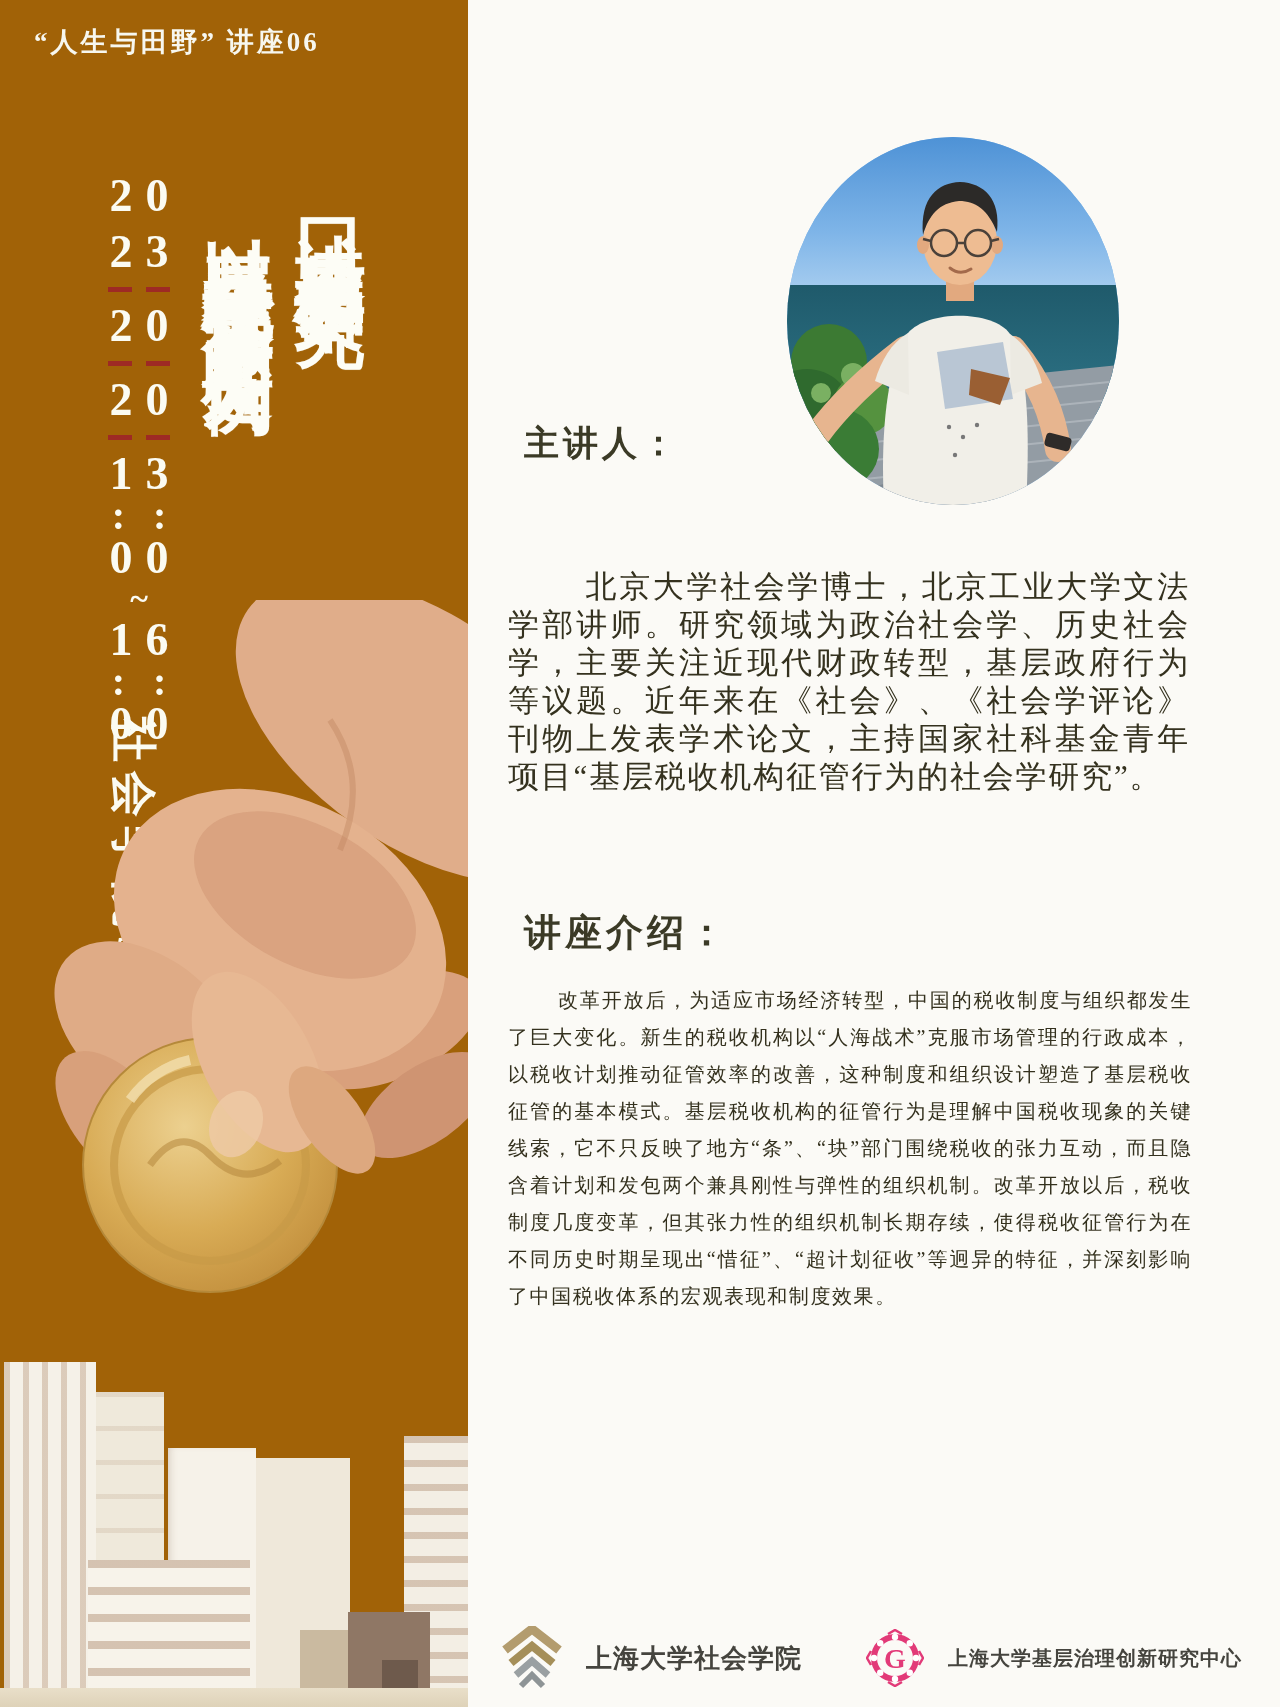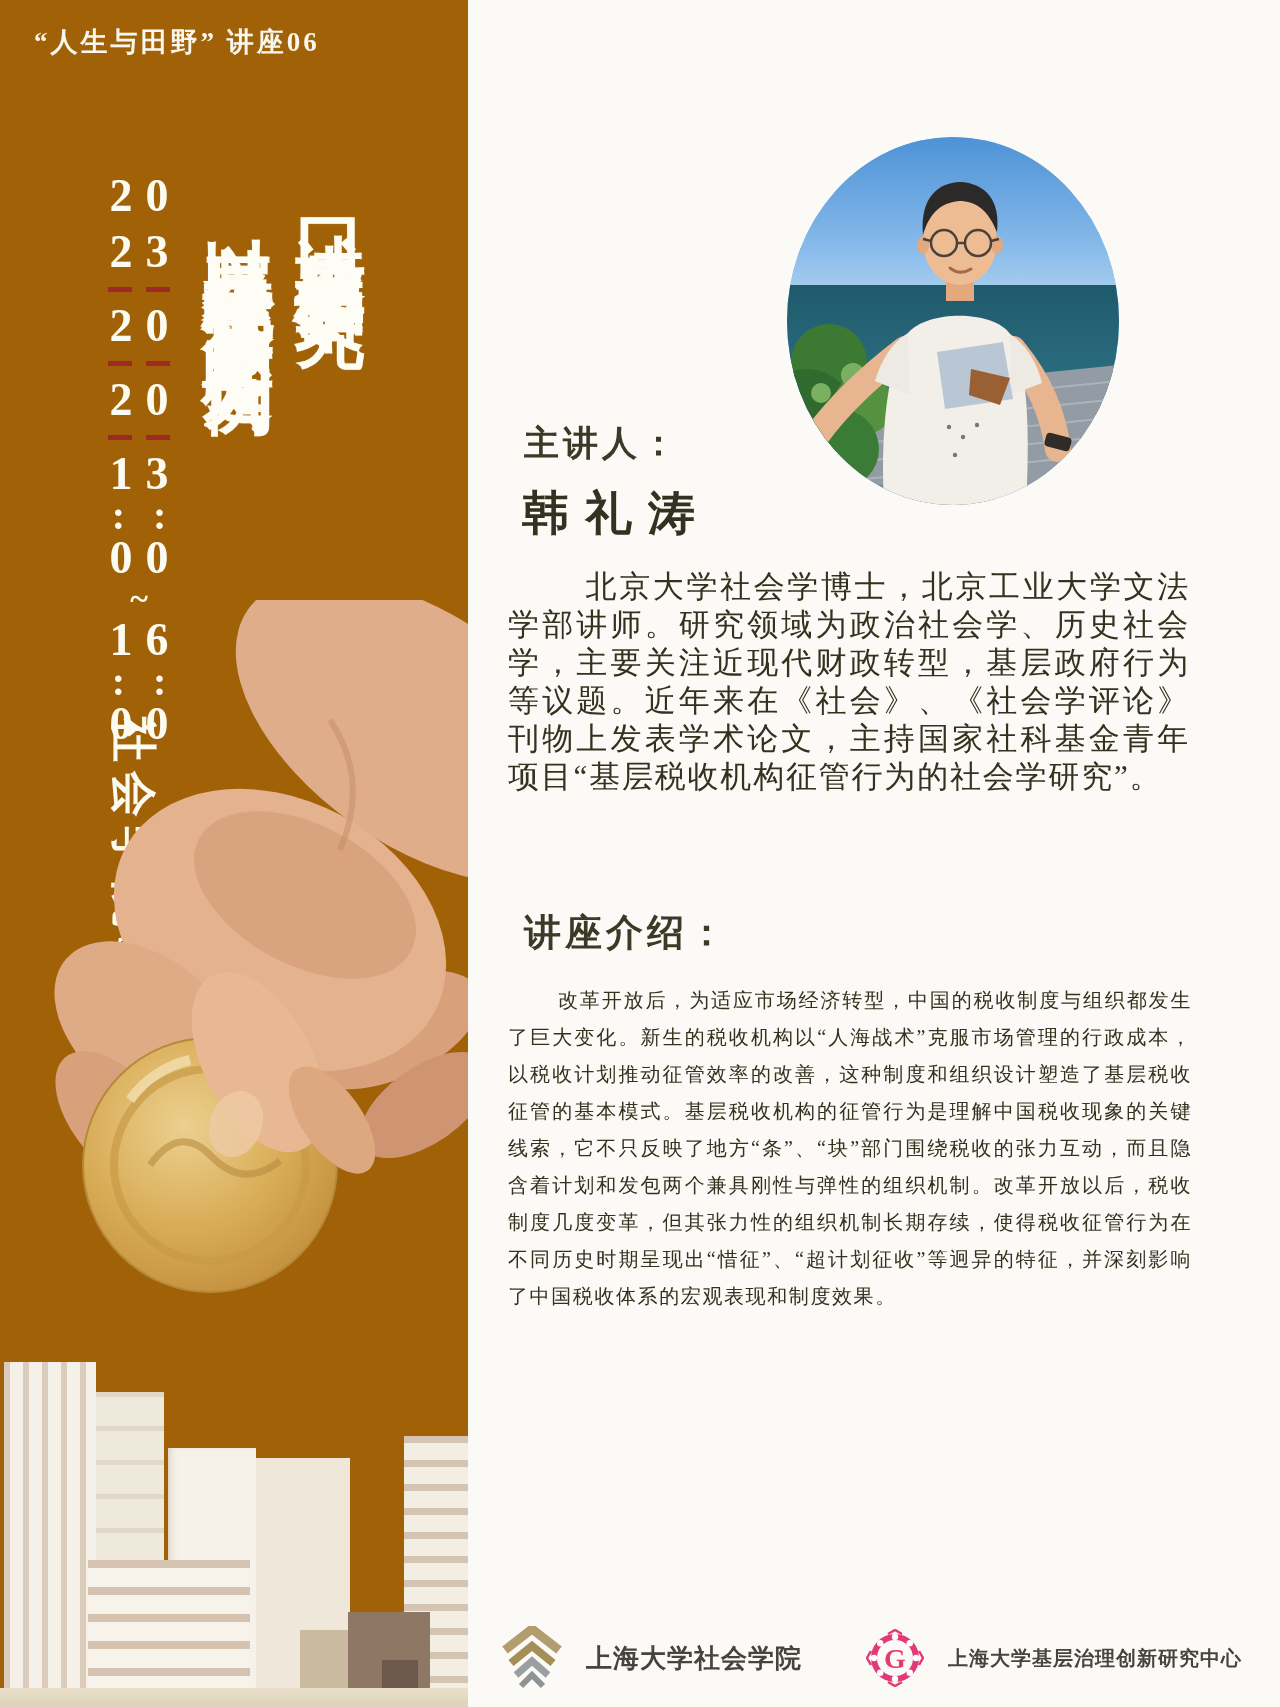--- a/index.html
+++ b/index.html
@@ -228,21 +228,20 @@
         <polygon points="184,232 223,241 213,268 182,258" fill="#9a5f33"></polygon>
         <circle cx="162" cy="290" r="2.2" fill="#777"></circle>
         <circle cx="176" cy="300" r="2.2" fill="#777"></circle>
         <circle cx="190" cy="288" r="2.2" fill="#777"></circle>
         <circle cx="168" cy="318" r="2.2" fill="#777"></circle>
       </g>
     </svg>
   </div>
 
   <div class="h-speaker">主讲人：</div>
-  <div class="name">韩礼涛</div>
   <div class="bio">北京大学社会学博士，北京工业大学文法学部讲师。研究领域为政治社会学、历史社会学，主要关注近现代财政转型，基层政府行为等议题。近年来在《社会》、《社会学评论》刊物上发表学术论文，主持国家社科基金青年项目“基层税收机构征管行为的社会学研究”。</div>
 
   <div class="h-intro">讲座介绍：</div>
   <div class="intro">改革开放后，为适应市场经济转型，中国的税收制度与组织都发生了巨大变化。新生的税收机构以“人海战术”克服市场管理的行政成本，以税收计划推动征管效率的改善，这种制度和组织设计塑造了基层税收征管的基本模式。基层税收机构的征管行为是理解中国税收现象的关键线索，它不只反映了地方“条”、“块”部门围绕税收的张力互动，而且隐含着计划和发包两个兼具刚性与弹性的组织机制。改革开放以后，税收制度几度变革，但其张力性的组织机制长期存续，使得税收征管行为在不同历史时期呈现出“惜征”、“超计划征收”等迥异的特征，并深刻影响了中国税收体系的宏观表现和制度效果。</div>
 
   <div class="footer">
     <div class="org org-left">
       <svg width="60" height="64" viewBox="0 0 60 64">
         <path d="M3 24 L30 3 L57 24" stroke="#b39c6e" stroke-width="9" fill="none"></path>
         <path d="M9 37 L30 20 L51 37" stroke="#a58f59" stroke-width="8" fill="none"></path>

